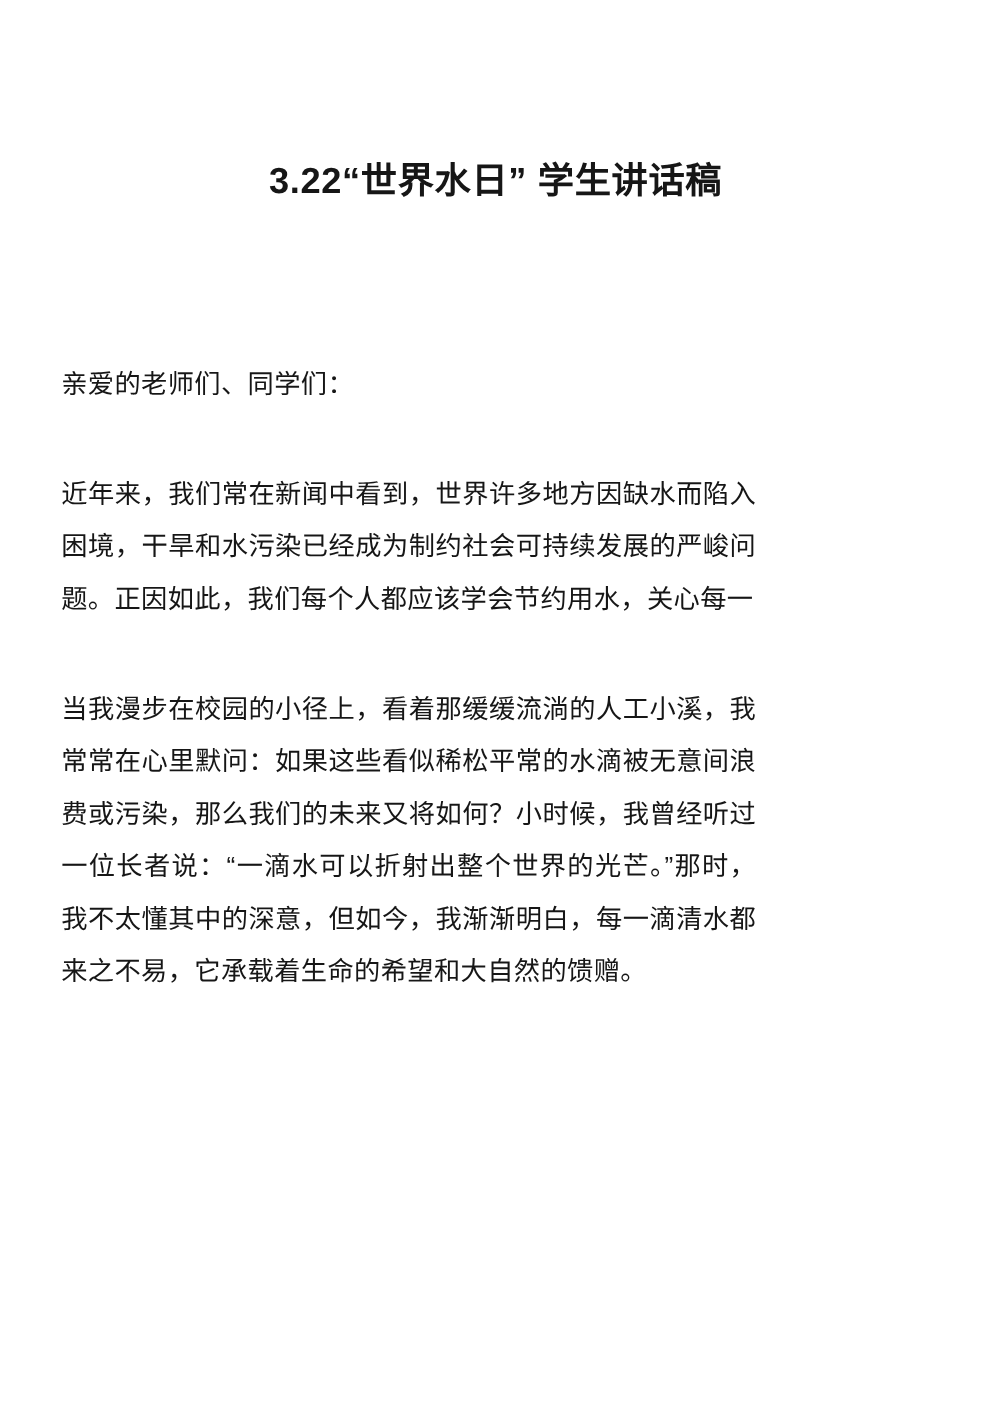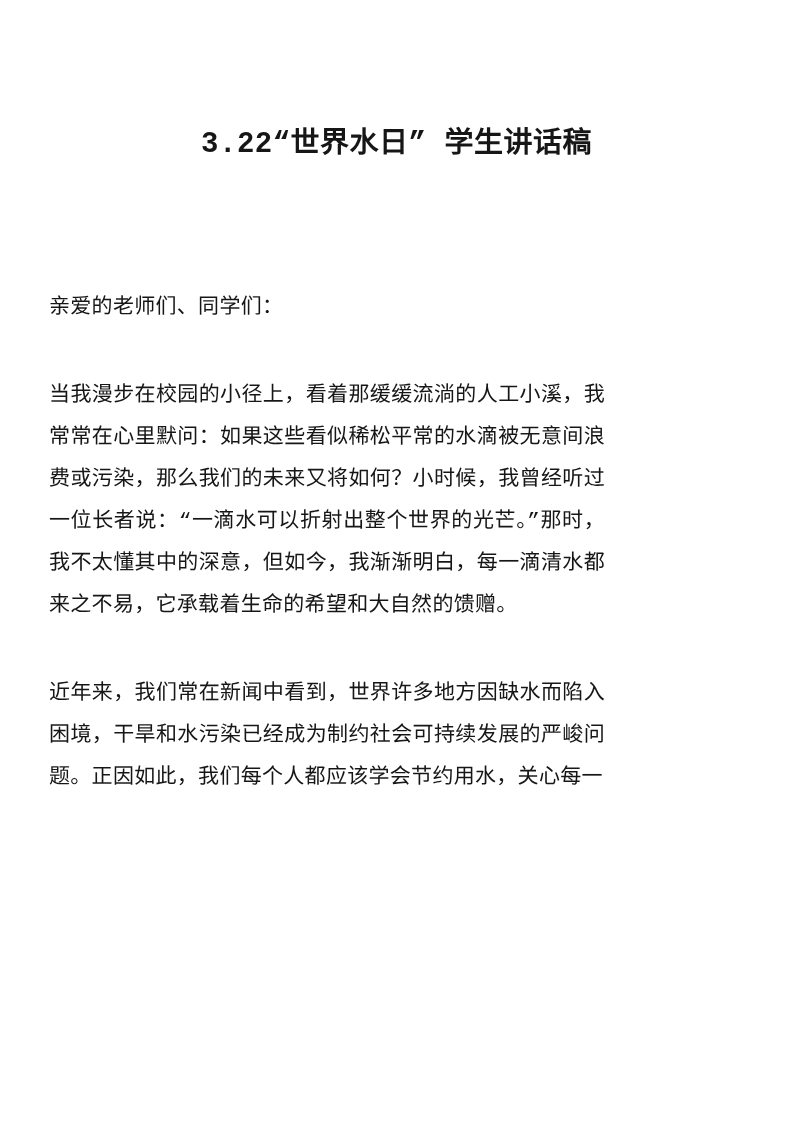--- a/index.html
+++ b/index.html
@@ -12,21 +12,21 @@
     padding: 0;
     background: var(--page-bg);
   }
   .page {
     position: relative;
     width: 793px;
     height: 914px;
     margin: 0 auto;
     background: var(--page-bg);
     overflow: hidden;
-    font-family: Liberation Mono, monospace;
+    font-family: Liberation Sans, sans-serif;
     color: var(--text-color);
   }
   .doc-title {
     margin: 0;
     padding-top: 128px;
     font-size: 29px;
     line-height: 34px;
     font-weight: 700;
     text-align: center;
     letter-spacing: 0.5px;
@@ -53,17 +53,17 @@
 </head>
 <body>
 
 <div class="page">
   <h1 class="doc-title">3.22“世界水日” 学生讲话稿</h1>
 
   <div class="content">
     <p class="greeting">亲爱的老师们、同学们：</p>
 
 
+    <p>近年来，我们常在新闻中看到，世界许多地方因缺水而陷入困境，干旱和水污染已经成为制约社会可持续发展的严峻问题。正因如此，我们每个人都应该学会节约用水，关心每一</p>
+
     <p>当我漫步在校园的小径上，看着那缓缓流淌的人工小溪，我常常在心里默问：如果这些看似稀松平常的水滴被无意间浪费或污染，那么我们的未来又将如何？小时候，我曾经听过一位长者说：“一滴水可以折射出整个世界的光芒。”那时，我不太懂其中的深意，但如今，我渐渐明白，每一滴清水都来之不易，它承载着生命的希望和大自然的馈赠。</p>
-
-    <p>近年来，我们常在新闻中看到，世界许多地方因缺水而陷入困境，干旱和水污染已经成为制约社会可持续发展的严峻问题。正因如此，我们每个人都应该学会节约用水，关心每一</p>
   </div>
 </div>
 
 </body></html>

